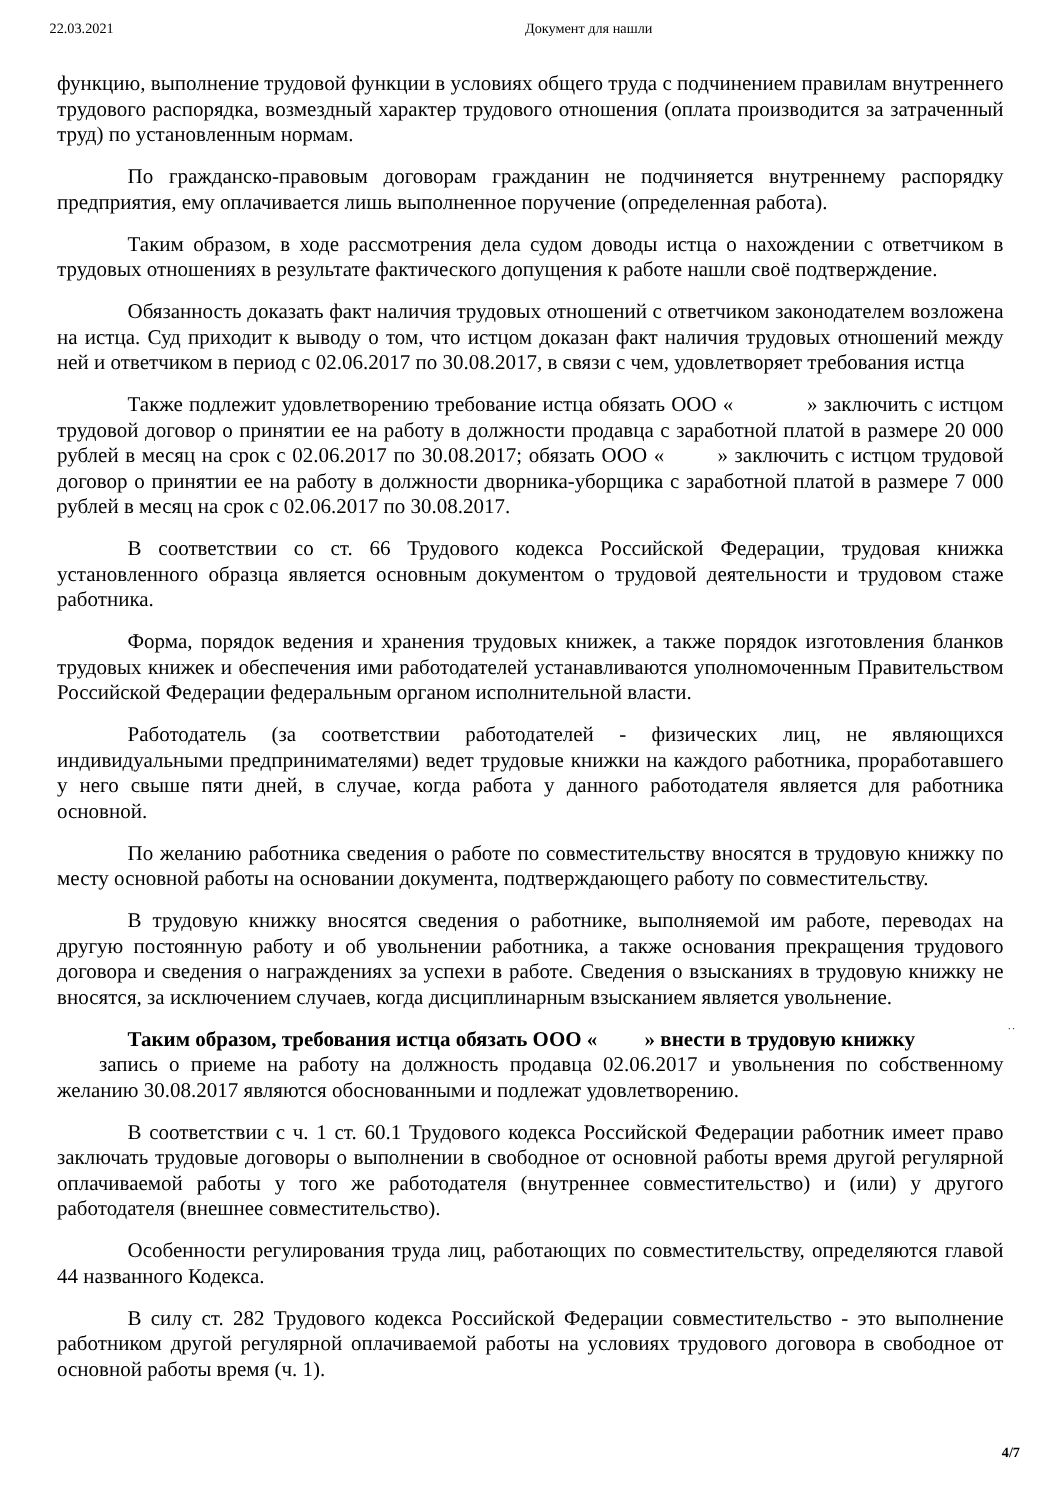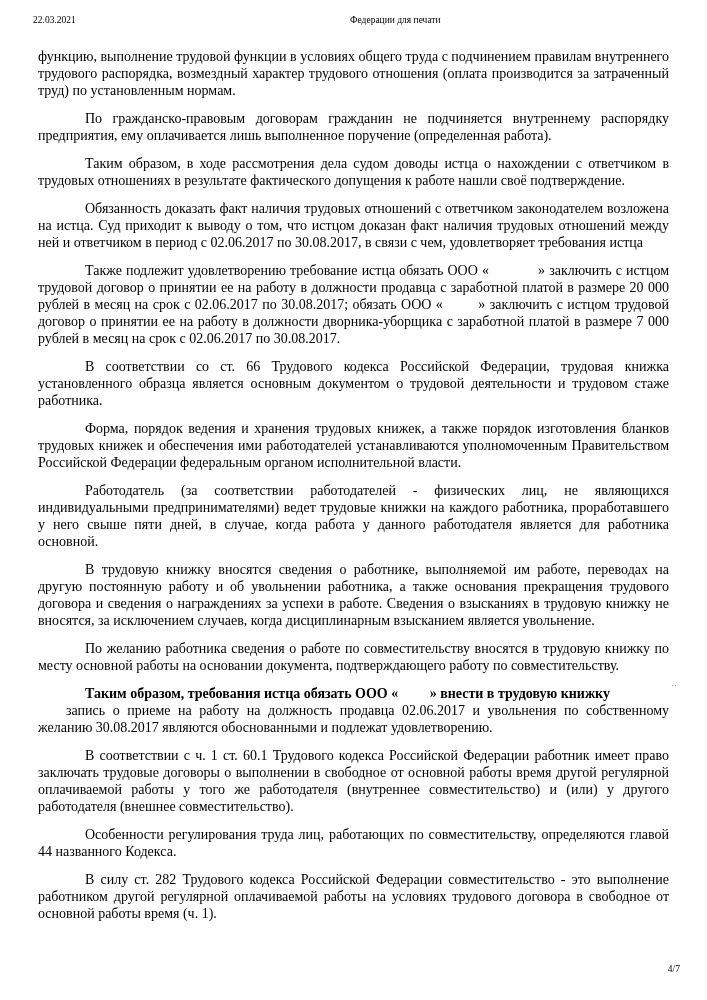--- a/index.html
+++ b/index.html
@@ -70,42 +70,43 @@
     font-size: 7px;
     letter-spacing: 1px;
     color: #333333;
   }
   .footer-page {
     position: absolute;
     right: 27px;
     top: 964px;
     font-size: 9.5px;
     white-space: nowrap;
+    font-weight: bold;
   }
 </style>
 </head>
 <body>
 
 <div class="page">
 
   <div class="hdr-date">22.03.2021</div>
 
-  <div class="hdr-title">Федерации для печати</div>
+  <div class="hdr-title">Документ для нашли</div>
 
   <div class="content">
     <p class="first">функцию, выполнение трудовой функции в условиях общего труда с подчинением правилам внутреннего трудового распорядка, возмездный характер трудового отношения (оплата производится за затраченный труд) по установленным нормам.</p>
     <p>По гражданско-правовым договорам гражданин не подчиняется внутреннему распорядку предприятия, ему оплачивается лишь выполненное поручение (определенная работа).</p>
     <p>Таким образом, в ходе рассмотрения дела судом доводы истца о нахождении с ответчиком в трудовых отношениях в результате фактического допущения к работе нашли своё подтверждение.</p>
     <p>Обязанность доказать факт наличия трудовых отношений с ответчиком законодателем возложена на истца. Суд приходит к выводу о том, что истцом доказан факт наличия трудовых отношений между ней и ответчиком в период с 02.06.2017 по 30.08.2017, в связи с чем, удовлетворяет требования истца</p>
     <p>Также подлежит удовлетворению требование истца обязать ООО «&nbsp;&nbsp;&nbsp;&nbsp;&nbsp;&nbsp;&nbsp;&nbsp;&nbsp;&nbsp;&nbsp;&nbsp;» заключить с истцом трудовой договор о принятии ее на работу в должности продавца с заработной платой в размере 20 000 рублей в месяц на срок с 02.06.2017 по 30.08.2017; обязать ООО «&nbsp;&nbsp;&nbsp;&nbsp;&nbsp;&nbsp;&nbsp;&nbsp;» заключить с истцом трудовой договор о принятии ее на работу в должности дворника-уборщика с заработной платой в размере 7 000 рублей в месяц на срок с 02.06.2017 по 30.08.2017.</p>
     <p>В соответствии со ст. 66 Трудового кодекса Российской Федерации, трудовая книжка установленного образца является основным документом о трудовой деятельности и трудовом стаже работника.</p>
     <p>Форма, порядок ведения и хранения трудовых книжек, а также порядок изготовления бланков трудовых книжек и обеспечения ими работодателей устанавливаются уполномоченным Правительством Российской Федерации федеральным органом исполнительной власти.</p>
     <p>Работодатель (за соответствии работодателей - физических лиц, не являющихся индивидуальными предпринимателями) ведет трудовые книжки на каждого работника, проработавшего у него свыше пяти дней, в случае, когда работа у данного работодателя является для работника основной.</p>
+    <p>По желанию работника сведения о работе по совместительству вносятся в трудовую книжку по месту основной работы на основании документа, подтверждающего работу по совместительству.</p>
     <p>В трудовую книжку вносятся сведения о работнике, выполняемой им работе, переводах на другую постоянную работу и об увольнении работника, а также основания прекращения трудового договора и сведения о награждениях за успехи в работе. Сведения о взысканиях в трудовую книжку не вносятся, за исключением случаев, когда дисциплинарным взысканием является увольнение.</p>
-    <p>По желанию работника сведения о работе по совместительству вносятся в трудовую книжку по месту основной работы на основании документа, подтверждающего работу по совместительству.</p>
     <p class="ragged">Таким образом, требования истца обязать ООО «&nbsp;&nbsp;&nbsp;&nbsp;&nbsp;&nbsp;&nbsp;&nbsp;&nbsp;» внести в трудовую книжку</p>
     <p class="cont">запись о приеме на работу на должность продавца 02.06.2017 и увольнения по собственному желанию 30.08.2017 являются обоснованными и подлежат удовлетворению.</p>
     <p>В соответствии с ч. 1 ст. 60.1 Трудового кодекса Российской Федерации работник имеет право заключать трудовые договоры о выполнении в свободное от основной работы время другой регулярной оплачиваемой работы у того же работодателя (внутреннее совместительство) и (или) у другого работодателя (внешнее совместительство).</p>
     <p>Особенности регулирования труда лиц, работающих по совместительству, определяются главой 44 названного Кодекса.</p>
     <p>В силу ст. 282 Трудового кодекса Российской Федерации совместительство - это выполнение работником другой регулярной оплачиваемой работы на условиях трудового договора в свободное от основной работы время (ч. 1).</p>
   </div>
 
   <span class="stray-mark">..</span>
 
   <div class="footer-page">4/7</div>

